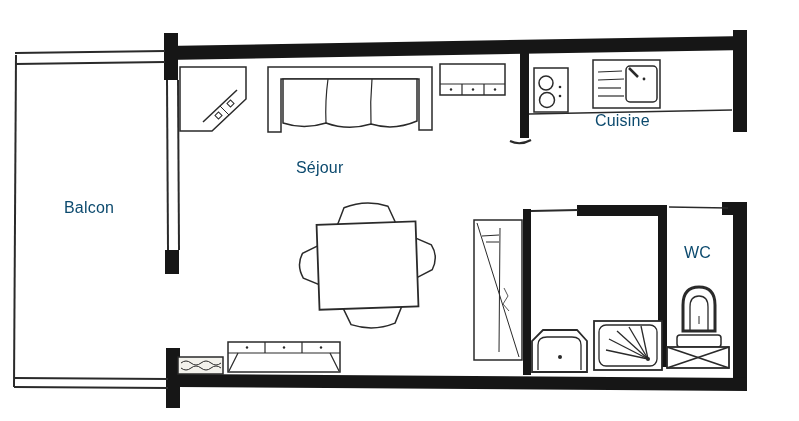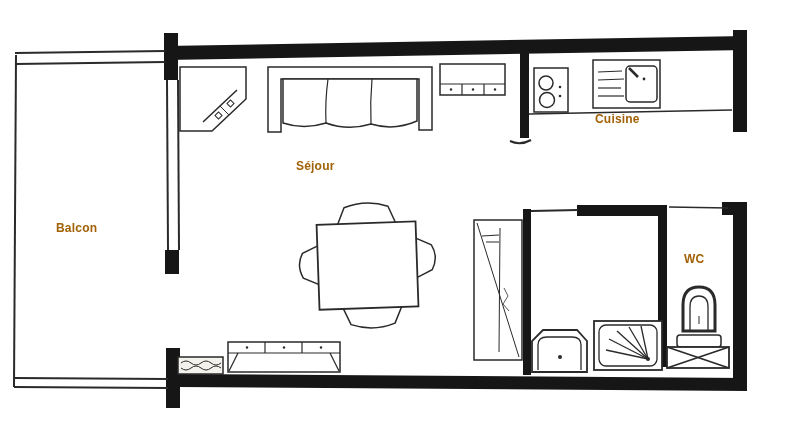--- a/index.html
+++ b/index.html
@@ -6,32 +6,32 @@
   #stage{
     position:relative;
     width:799px;height:421px;
     background:#ffffff;
     font-family:"Liberation Sans", sans-serif;
     overflow:hidden;
   }
   #plan-svg{position:absolute;left:0;top:0;}
   .room-label{
     position:absolute;
-    color:#a16207;
-    font-weight:bold;
-    font-size:12px;
+    color:#0c4a6e;
+    font-weight:normal;
+    font-size:16px;
     letter-spacing:0.2px;
     white-space:nowrap;
     user-select:none;
   }
-  #label-balcon{left:56px;top:199px;margin-top:22px;}
+  #label-balcon{left:64px;top:199px;}
   #label-sejour{left:296px;top:159px;}
   #label-cuisine{left:595px;top:112px;}
   #label-salle-de-bain{left:542px;top:242px;}
-  #label-wc{left:684px;top:252px;}
+  #label-wc{left:684px;top:244px;}
 </style>
 </head>
 <body>
 
 <div id="stage">
 
   <svg id="plan-svg" width="799" height="421" viewBox="0 0 799 421">
 
     <g fill="#161616" stroke="none">
 

